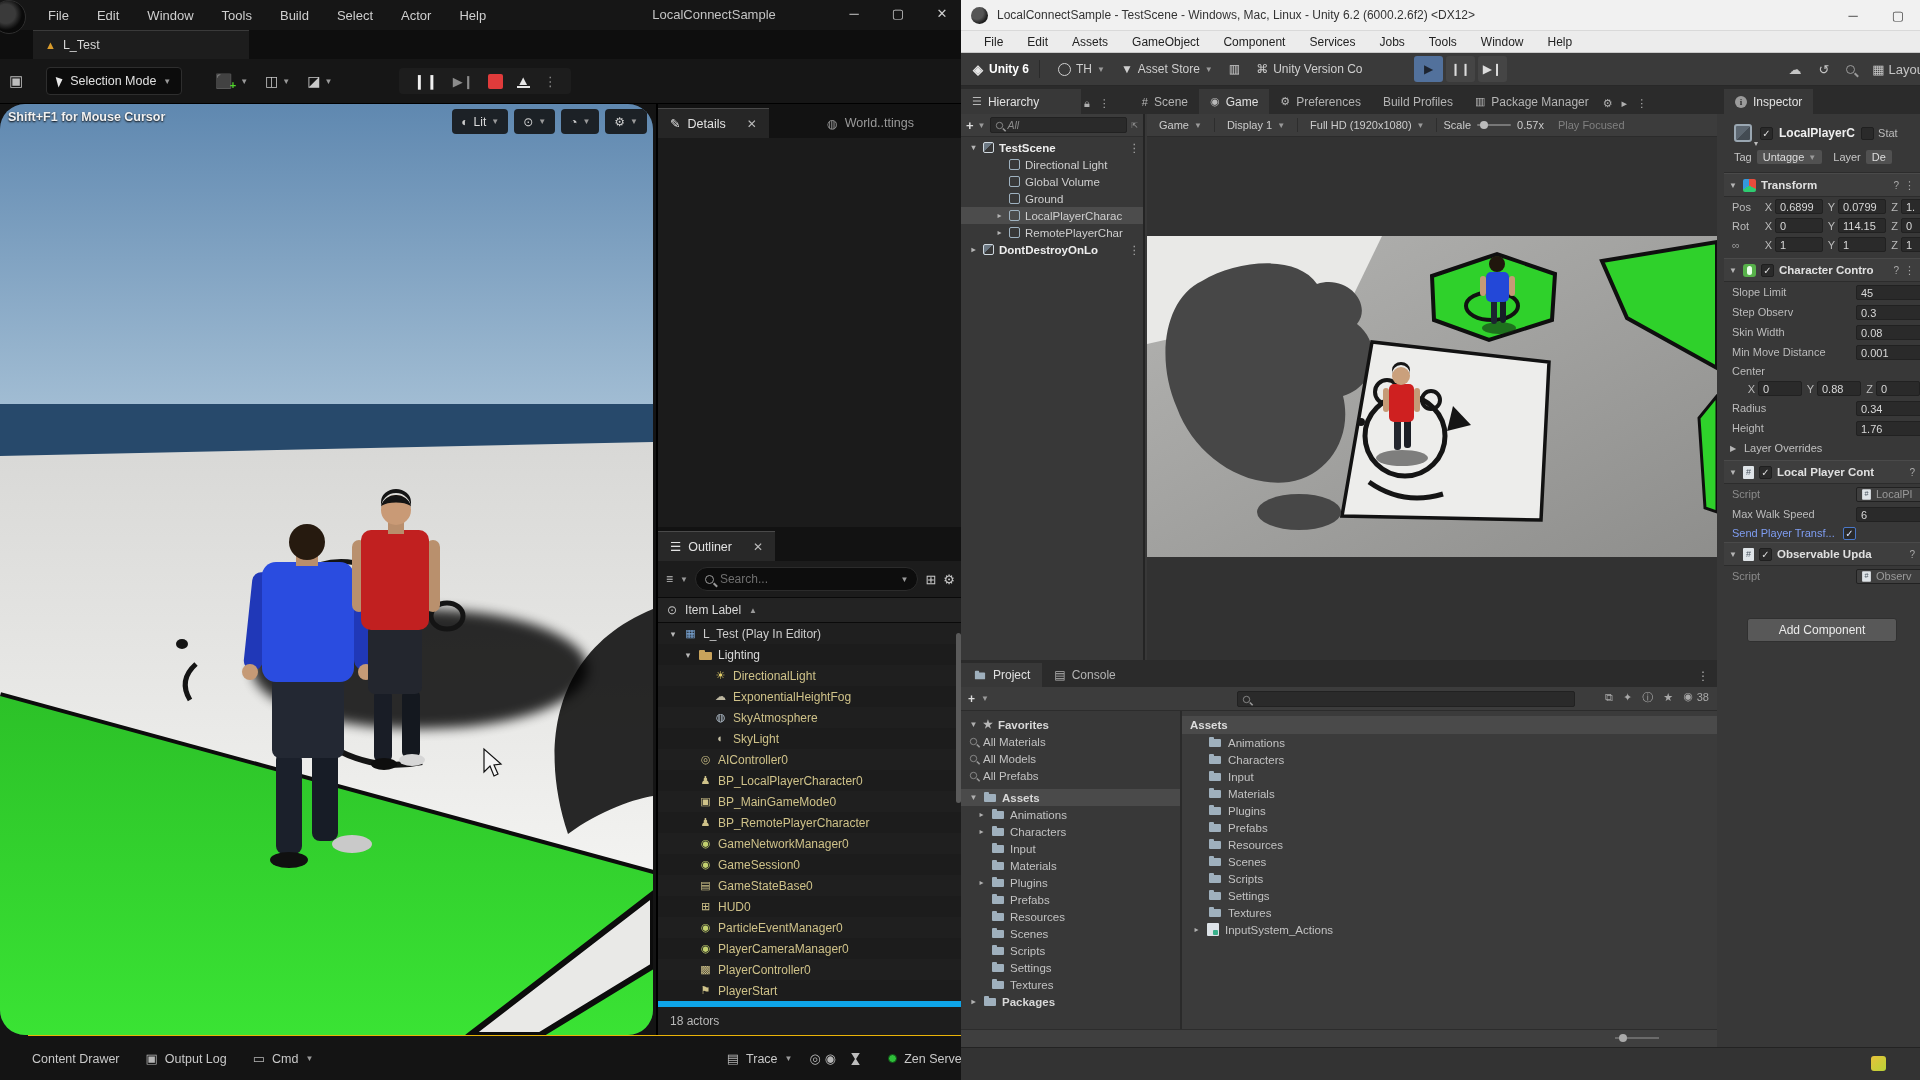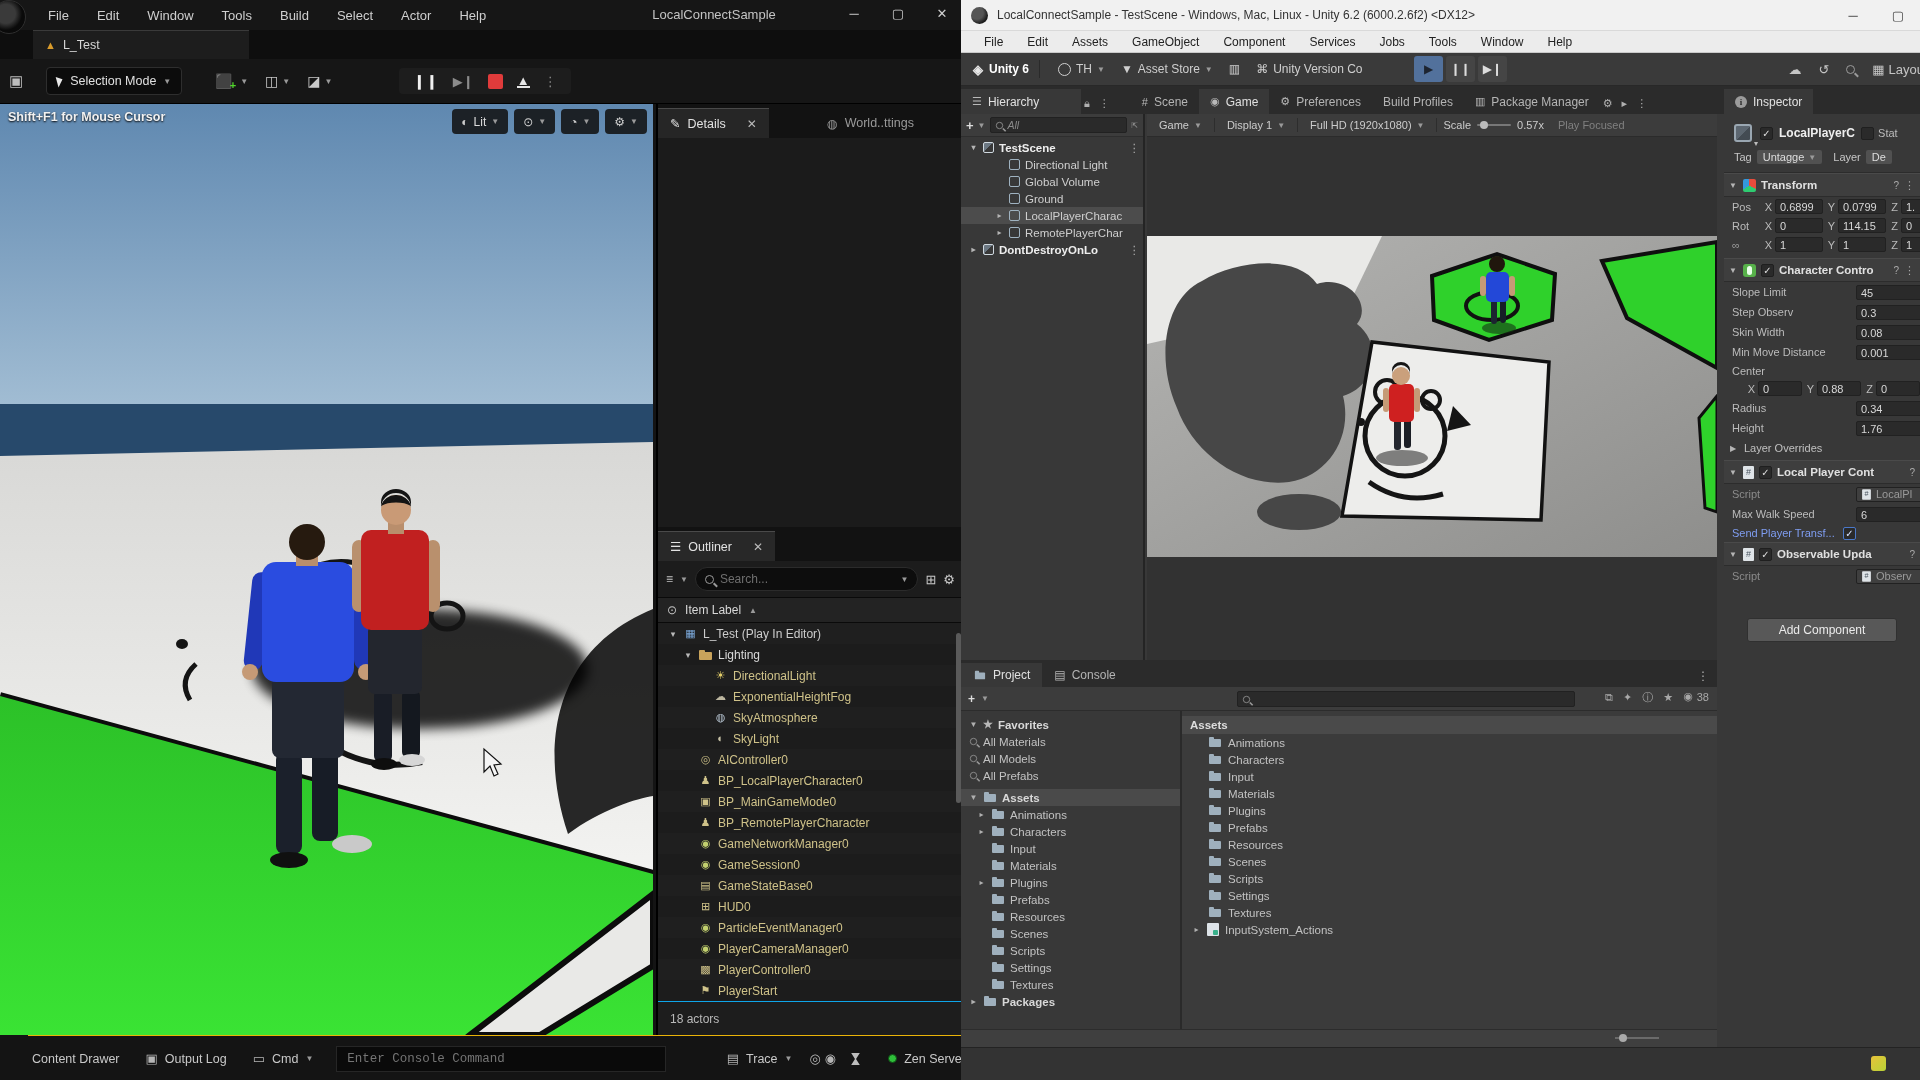--- a/index.html
+++ b/index.html
@@ -29,21 +29,21 @@
   .tb-drop .g { font-size:14px; color:#c9c9c9; }
   .plus-g { color:#51d42c; font-weight:bold; font-size:11px; margin-left:-7px; margin-top:7px; }
   .play-cluster { display:flex; align-items:center; gap:14px; margin-left:60px; background:#1d1d1d; border-radius:4px; padding:5px 14px; }
   .pc-pause { color:#f0f0f0; font-size:14px; letter-spacing:1px; font-weight:bold; }
   .pc-step { color:#8b8b8b; font-size:13px; }
   .pc-stop { width:15px; height:15px; background:#e03b3b; border-radius:2px; }
   .pc-eject { color:#e6e6e6; font-size:13px; border-bottom:2px solid #e6e6e6; line-height:11px; }
   .pc-kebab { color:#8a8a8a; font-size:13px; }
 
   
-  .ue-viewport { position:absolute; left:0; top:104px; width:653px; height:931px; overflow:hidden; background:#203040; }
+  .ue-viewport { position:absolute; left:0; top:104px; width:653px; height:931px; overflow:hidden; background:#203040;border-radius:25px; }
   .vp-hint { position:absolute; left:8px; top:6px; font-size:12.5px; font-weight:bold; color:#f2f2f2; text-shadow:0 1px 2px #000; z-index:4; }
   .vp-pills { position:absolute; right:6px; top:5px; display:flex; gap:6px; z-index:4; }
   .vp-pill { background:rgba(18,18,18,.88); border-radius:4px; height:25px; display:flex; align-items:center; gap:5px; padding:0 9px; font-size:12px; color:#dcdcdc; }
   .vp-pill .g { font-size:12px; color:#cccccc; }
 
   
   .ue-right { position:absolute; left:656px; top:104px; width:305px; height:931px; background:#1b1b1b; border-left:2px solid #000; }
   .ue-dtabs { position:absolute; left:0; top:0; width:305px; height:34px; background:#121212; display:flex; align-items:flex-end; }
   .d-tab { height:30px; display:flex; align-items:center; gap:7px; padding:0 12px; font-size:12.5px; }
   .d-tab.active { background:#262626; color:#e2e2e2; border-top:1px solid #4a4a4a; }
@@ -81,21 +81,21 @@
   .icon-gamemode::before { content:"▣"; color:#cfc289; }
   .icon-camera::before { content:"◉"; color:#c2d06e; }
   .icon-chart::before { content:"▤"; color:#cfc289; }
   .icon-hud::before { content:"⊞"; color:#cfc289; }
   .icon-gamepad::before { content:"▩"; color:#cfc289; }
   .icon-flag::before { content:"⚑"; color:#cfc289; }
   .icon-folder { height:11px; }
   .icon-folder::before { content:""; position:absolute; left:1px; top:3px; width:13px; height:8px; background:#c9a35b; border-radius:1px; }
   .icon-folder::after { content:""; position:absolute; left:1px; top:1px; width:6px; height:3px; background:#c9a35b; border-radius:1px 1px 0 0; }
   .o-scroll { position:absolute; right:2px; top:10px; width:5px; height:170px; background:#5a5a5a; border-radius:3px; }
-  .o-footer { height:34px; border-top:1px solid #0ea5e9; display:flex; align-items:center; padding-left:12px; font-size:12px; color:#b9b9b9; background:#1d1d1d; }
+  .o-footer { height:34px; border-top:6px solid #0ea5e9; display:flex; align-items:center; padding-left:12px; font-size:12px; color:#b9b9b9; background:#1d1d1d; }
 
   
   .ue-statusbar { position:absolute; left:0; top:1035px; width:961px; height:46px; background:#141414; border-top:1px solid #eab308; display:flex; align-items:center; font-size:12.5px; color:#c9c9c9;margin-left:28px; }
   .sb-item { display:flex; align-items:center; gap:7px; padding:0 13px; height:100%; }
   .sb-g { font-size:13px; color:#b5b5b5; }
   .sb-console { width:330px; height:26px; background:#0a0a0a; border:1px solid #262626; color:#8a8a8a; font-family:"Liberation Mono", monospace; font-size:12.5px; padding:0 10px; margin-left:10px; }
   .sb-right { margin-left:auto; display:flex; align-items:center; gap:4px; padding-right:10px; }
   .zen-dot { width:9px; height:9px; border-radius:50%; background:#2fbf3a; display:inline-block; border:1.5px solid #0d4d14; }
 
   
@@ -537,21 +537,20 @@
       </div>
       <div class="sb-item">
         <span class="sb-g">▣</span>
         <span>Output Log</span>
       </div>
       <div class="sb-item">
         <span class="sb-g">▭</span>
         <span>Cmd</span>
         <span class="caret">▼</span>
       </div>
-      <input class="sb-console" placeholder="Enter Console Command" style="">
       <div class="sb-right">
         <div class="sb-item">
           <span class="sb-g">▤</span>
           <span>Trace</span>
           <span class="caret">▼</span>
         </div>
         <span class="sb-g">◎</span>
         <span class="sb-g">◉</span>
         <svg width="11" height="14" viewBox="0 0 10 13" style="margin:0 10px">
             <path d="M1 1h8L5.5 6.5 9 12H1l3.5-5.5z" fill="#bdbdbd"></path>

